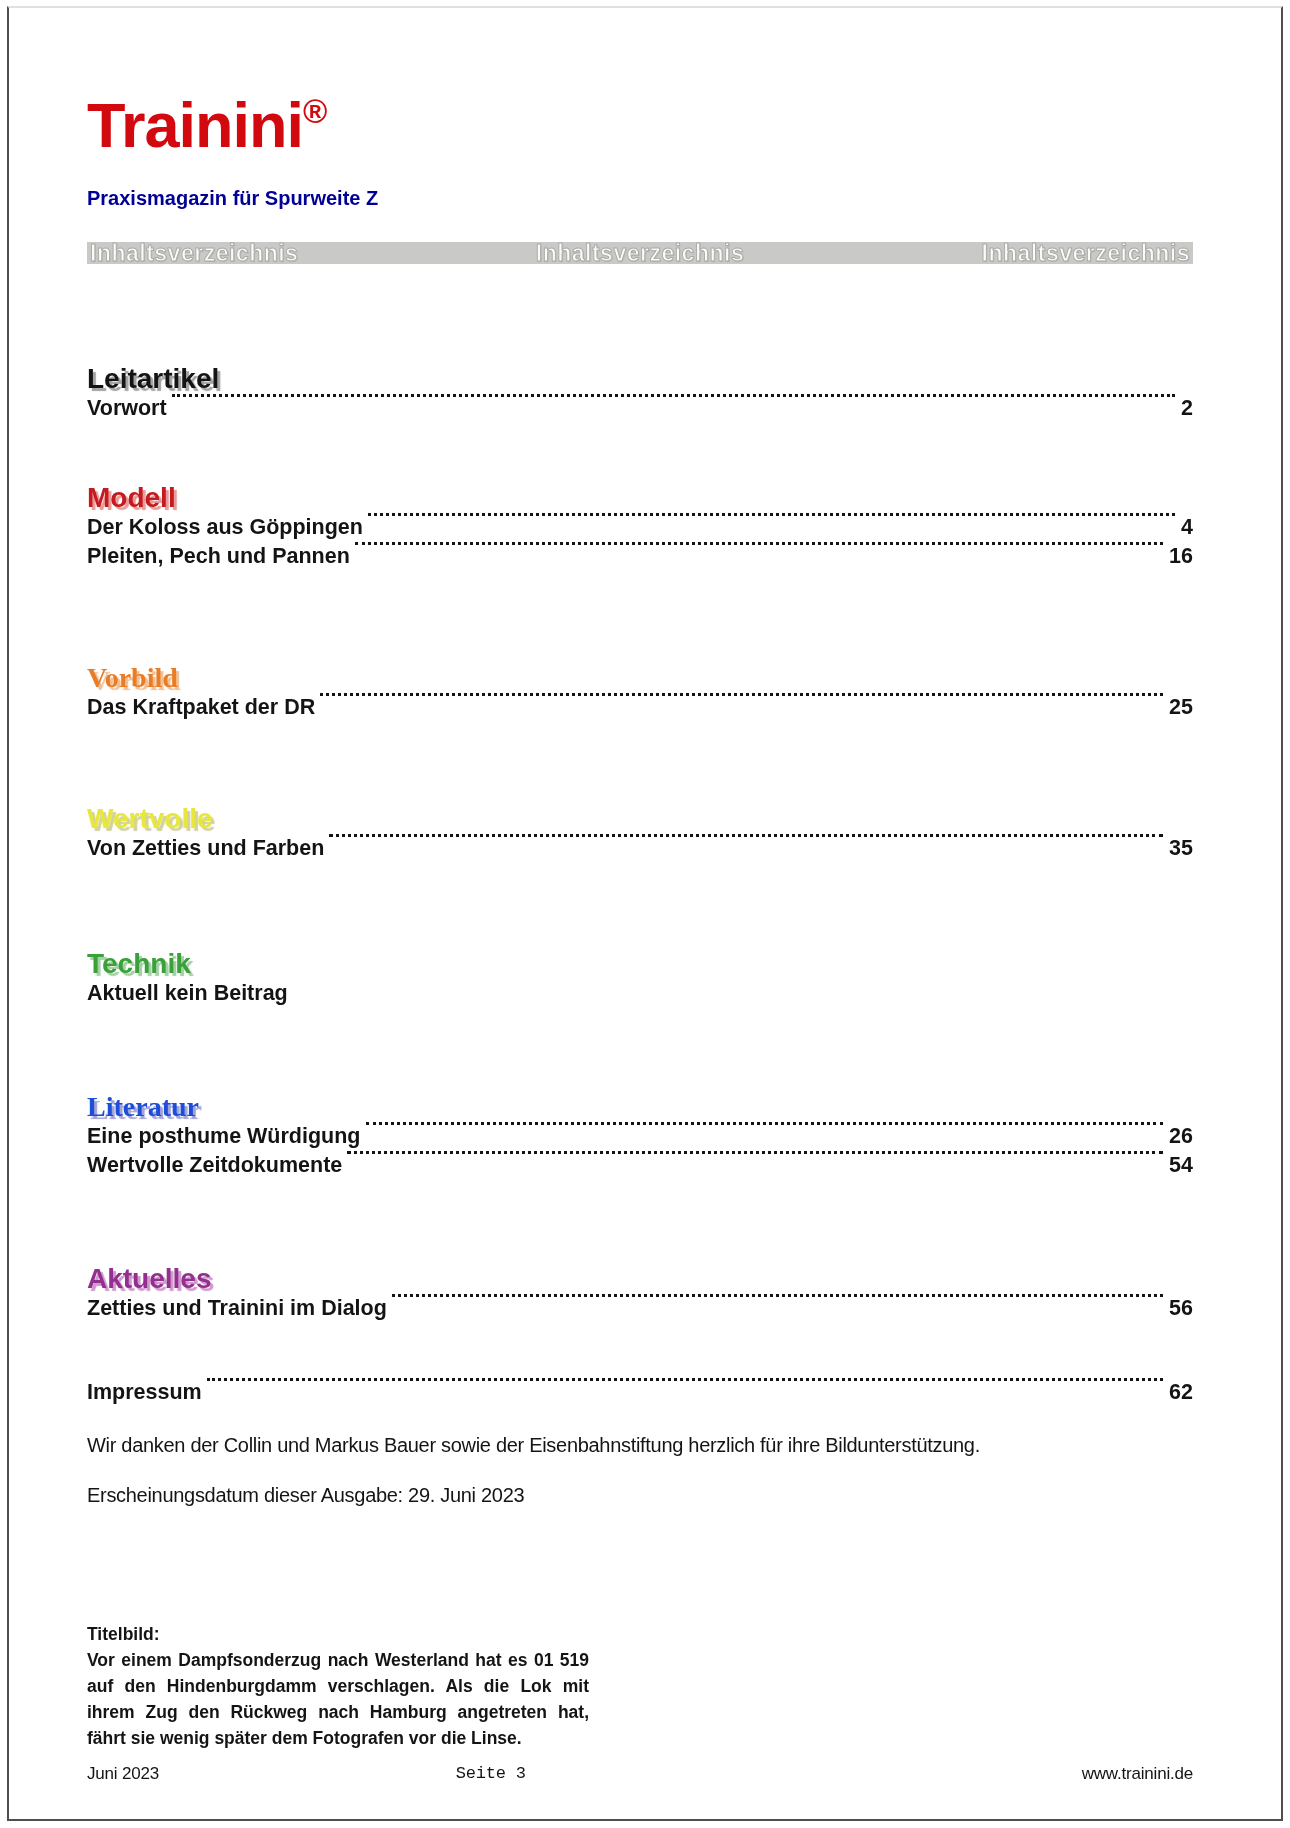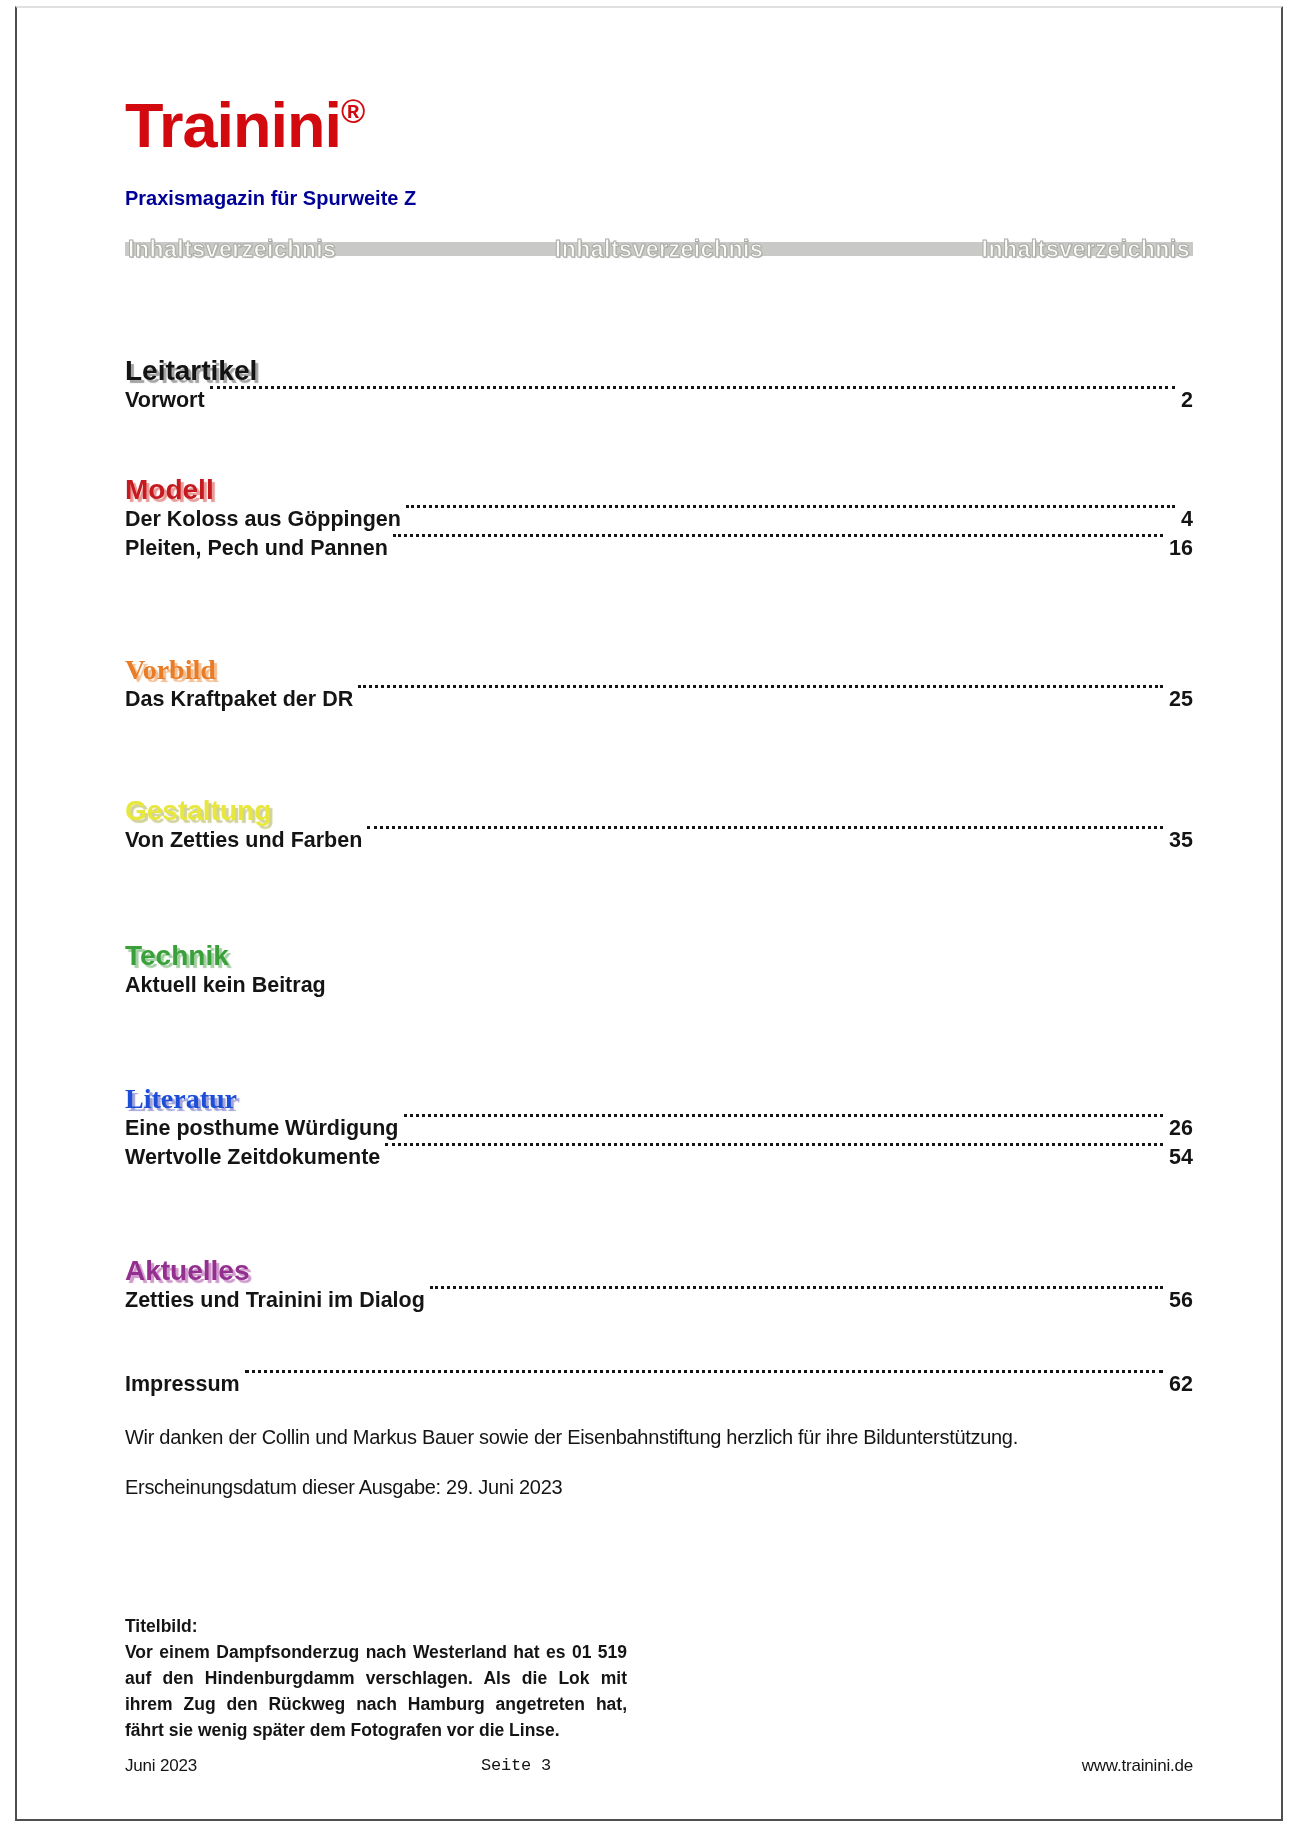--- a/index.html
+++ b/index.html
@@ -4,32 +4,32 @@
 <style>
   * { box-sizing: border-box; margin: 0; padding: 0; }
   html, body { background: #ffffff; }
   body {
     width: 1290px; height: 1828px; position: relative;
     font-family: "Liberation Sans", sans-serif; color: #141414;
   }
   .frame {
     position: absolute; top: 6px; left: 7px; right: 7px; bottom: 7px;
     border: 2px solid #4f4f4f; border-top-color: #e0e0de;
-    padding: 0 88px 0 108px; overflow: hidden; background: #ffffff; margin-left: 8px;
+    padding: 0 88px 0 78px; overflow: hidden; background: #ffffff;
   }
   
   .logo-row { margin-top: 72px; line-height: 64px; }
   .logo {
     font-size: 63px; font-weight: bold; color: #d20a10; letter-spacing: -1px;
   }
   .reg { font-size: 33px; font-weight: bold; color: #d20a10; vertical-align: 24px; }
   .subtitle { margin-top: 10px; font-size: 20px; font-weight: bold; color: #000096; line-height: 28px; }
   
   .banner {
-    margin-top: 30px; height: 14px; background: #c9c9c7;
+    margin-top: 30px; height: 22px; background: #c9c9c7;
     display: flex; justify-content: space-between; align-items: center;
     padding: 0 3px; font-size: 23px; font-weight: bold; color: #fbfbf8;
     -webkit-text-stroke: 0.9px #a9a9a5;
     text-shadow: 1px 1px 1px #b6b6b2;
     letter-spacing: 0.5px;
     gap: 12px;
   }
   
   .sec-head { font-size: 28px; font-weight: bold; line-height: 30px; }
   .c-leitartikel { color: #141414; text-shadow: 3px 3px 1px #a3a3a3; }
@@ -103,21 +103,21 @@
     <section style="margin-top:92px">
       <h2 class="sec-head c-vorbild">Vorbild</h2>
       <div class="toc-row">
         <span class="toc-title">Das Kraftpaket der DR</span>
         <span class="leader"></span>
         <span class="toc-page">25</span>
       </div>
     </section>
 
     <section style="margin-top:82px">
-      <h2 class="sec-head c-gestaltung">Gestaltung</h2>
+      <h2 class="sec-head c-gestaltung">Wertvolle</h2>
       <div class="toc-row">
         <span class="toc-title">Von Zetties und Farben</span>
         <span class="leader"></span>
         <span class="toc-page">35</span>
       </div>
     </section>
 
     <section style="margin-top:86px">
       <h2 class="sec-head c-technik">Technik</h2>
       <div class="toc-row no-leader">

